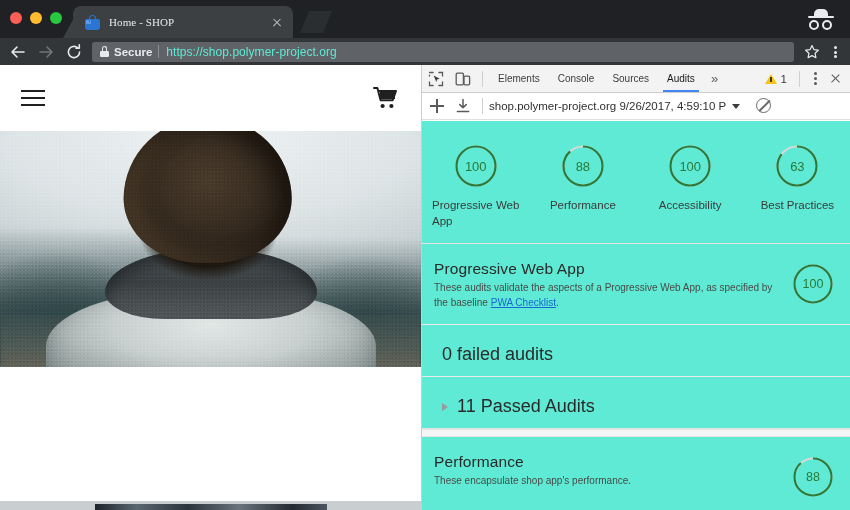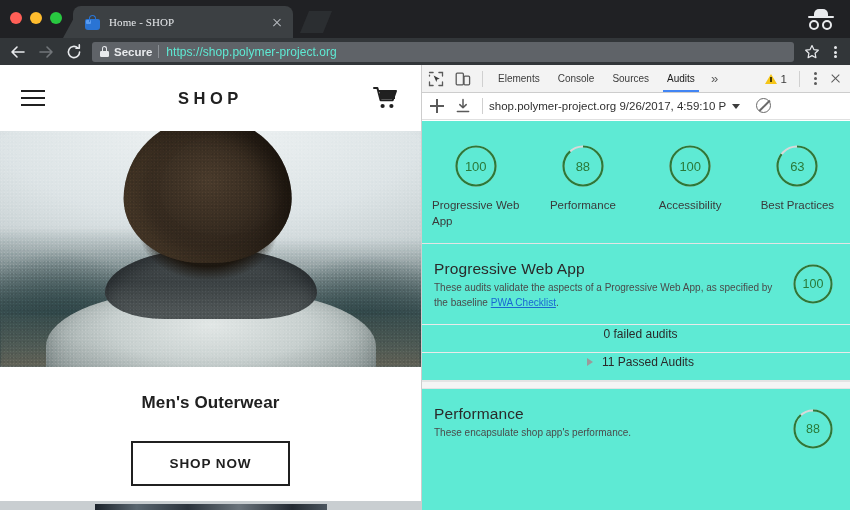--- a/index.html
+++ b/index.html
@@ -503,24 +503,24 @@
     font-size: 10px; color: #4a4a4a; line-height: 1.45;
   }
   .cat-desc a { color: #1967d2; text-decoration: underline; }
   .cat-gauge { flex: 0 0 44px; width: 44px; height: 44px; position: relative; margin-top: 2px; }
   .cat-gauge .num {
     position: absolute; inset: 0; display: flex; align-items: center; justify-content: center;
     font-size: 12.5px; color: #2a7a39;
   }
 
   .audit-row {
-    padding: 2px 12px 11px 20px;
-    font-size: 12px; color: #2a2a2a;
+    padding: 19px 12px 11px 20px;
+    font-size: 18px; color: #2a2a2a;
     border-top: 1px solid #eaeaea;
-    display: flex; align-items: center; justify-content: center;
+    display: flex; align-items: center;
   }
   .tri {
     width: 0; height: 0; flex: 0 0 auto;
     border-top: 4.5px solid transparent;
     border-bottom: 4.5px solid transparent;
     border-left: 6px solid #9a9a9a;
     margin-right: 9px;
   }
   .audit-row .txt { display: block; }
   .audit-row.plain { padding-left: 20px; }
@@ -608,21 +608,20 @@
   </div>
 
   <div class="viewport">
 
     <div class="shop-header">
       <div class="hamburger">
         <i></i>
           <i></i>
           <i></i>
       </div>
-      <div class="shop-logo">SHOP</div>
       <div class="cart">
         <svg width="26" height="24" viewBox="0 0 26 24" aria-hidden="true">
           <path d="M1 2h3.4l3.2 12.2h12.1L23 5H6" fill="none" stroke="#202020" stroke-width="2" stroke-linecap="round" stroke-linejoin="round"></path>
           <rect x="7" y="5.4" width="15" height="7.6" fill="#202020"></rect>
           <circle cx="9.6" cy="20" r="2.1" fill="#202020"></circle>
           <circle cx="18.4" cy="20" r="2.1" fill="#202020"></circle>
         </svg>
       </div>
     </div>
 
@@ -632,24 +631,20 @@
       <div class="treeline-r"></div>
       <div class="ground"></div>
       <div class="shoulders"></div>
       <div class="collar"></div>
       <div class="head-shadow"></div>
       <div class="hair"></div>
       <div class="grain"></div>
       <div class="vignette"></div>
     </div>
 
-    <div class="promo">
-      <div class="promo-title">Men's Outerwear</div>
-      <div class="shop-now">SHOP NOW</div>
-    </div>
 
     <div class="next-img">
       <div class="bg"></div>
       <div class="strip"></div>
     </div>
   </div>
 
   <div class="devtools">
 
     <div class="dt-tabbar">

